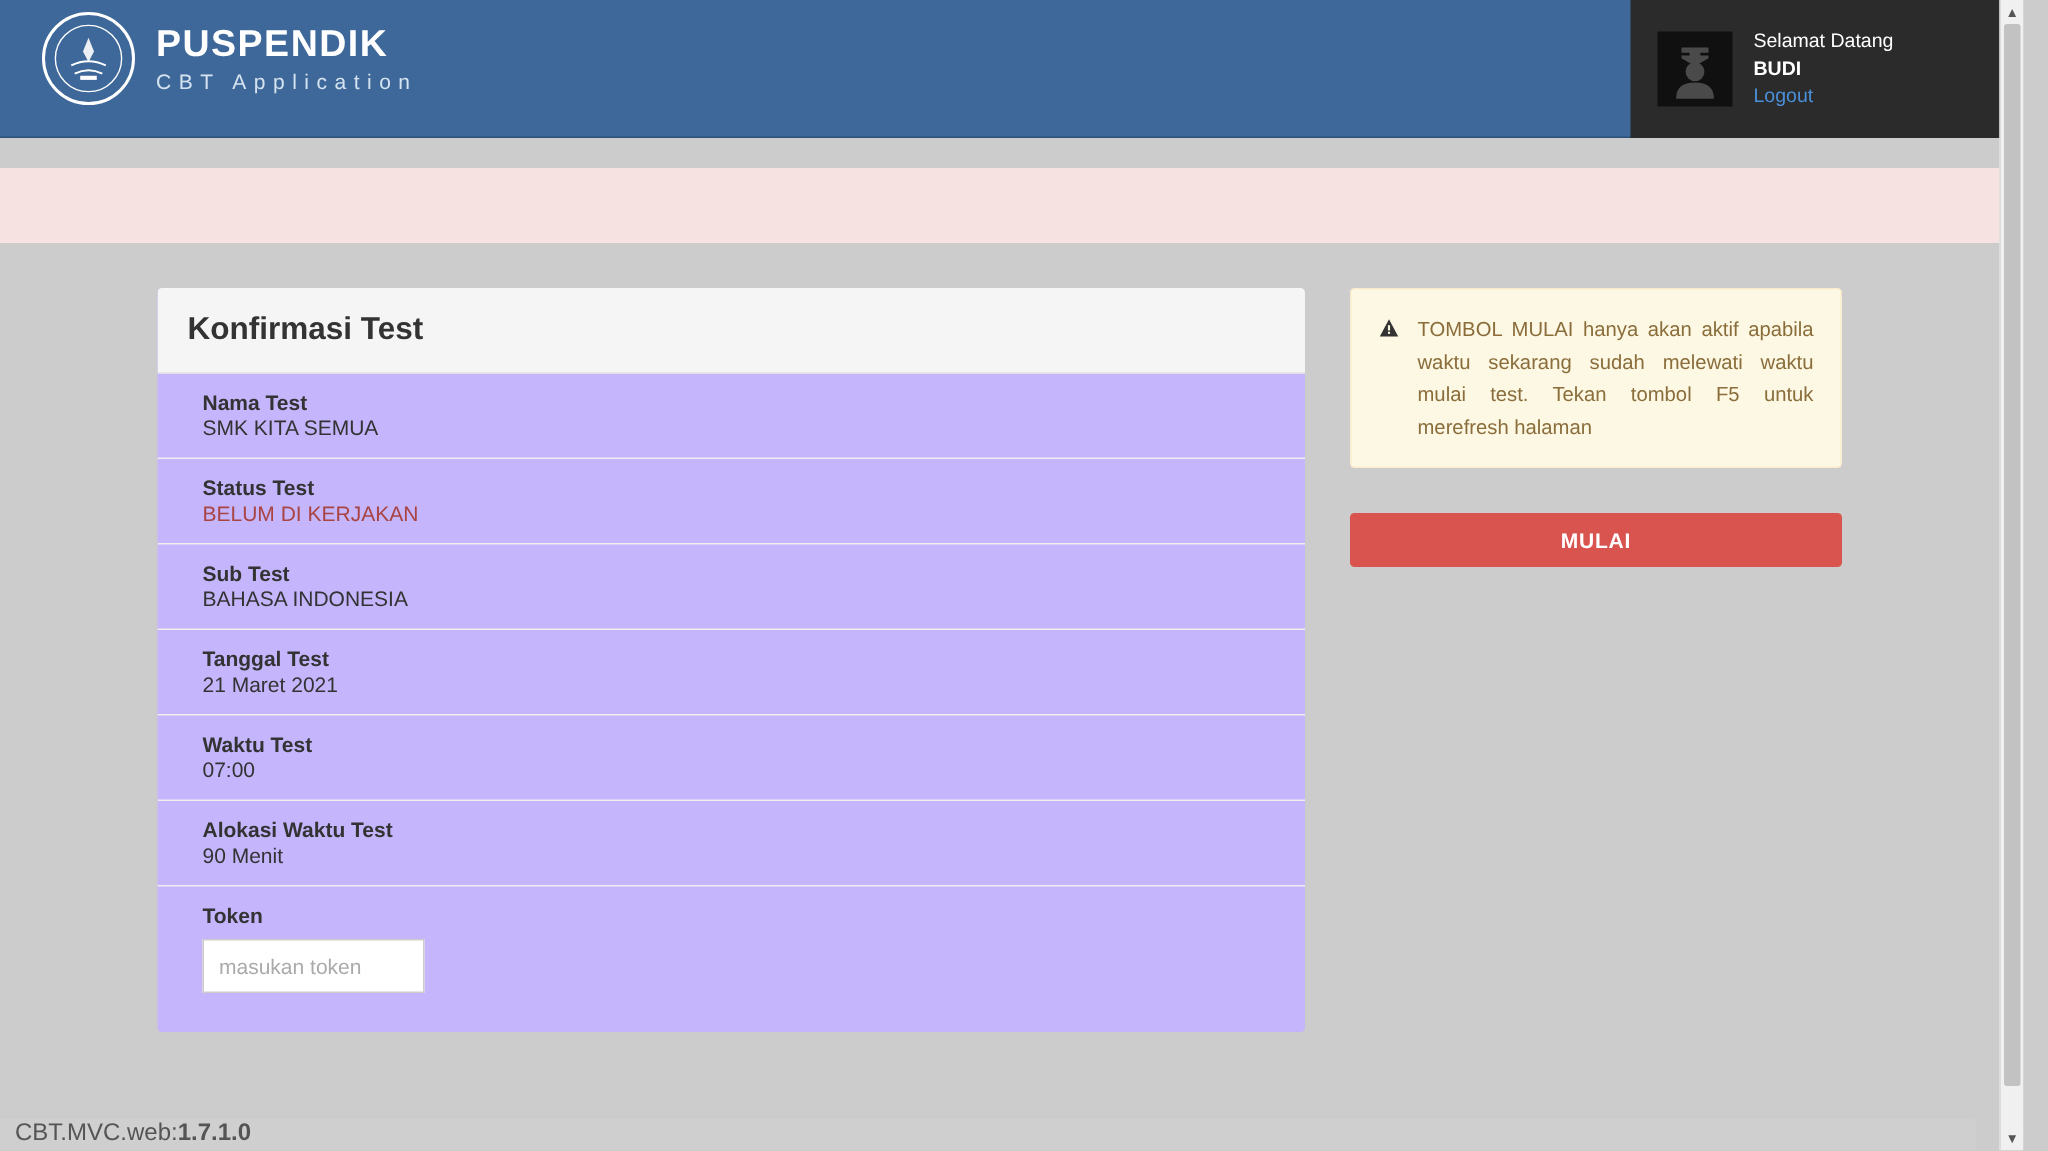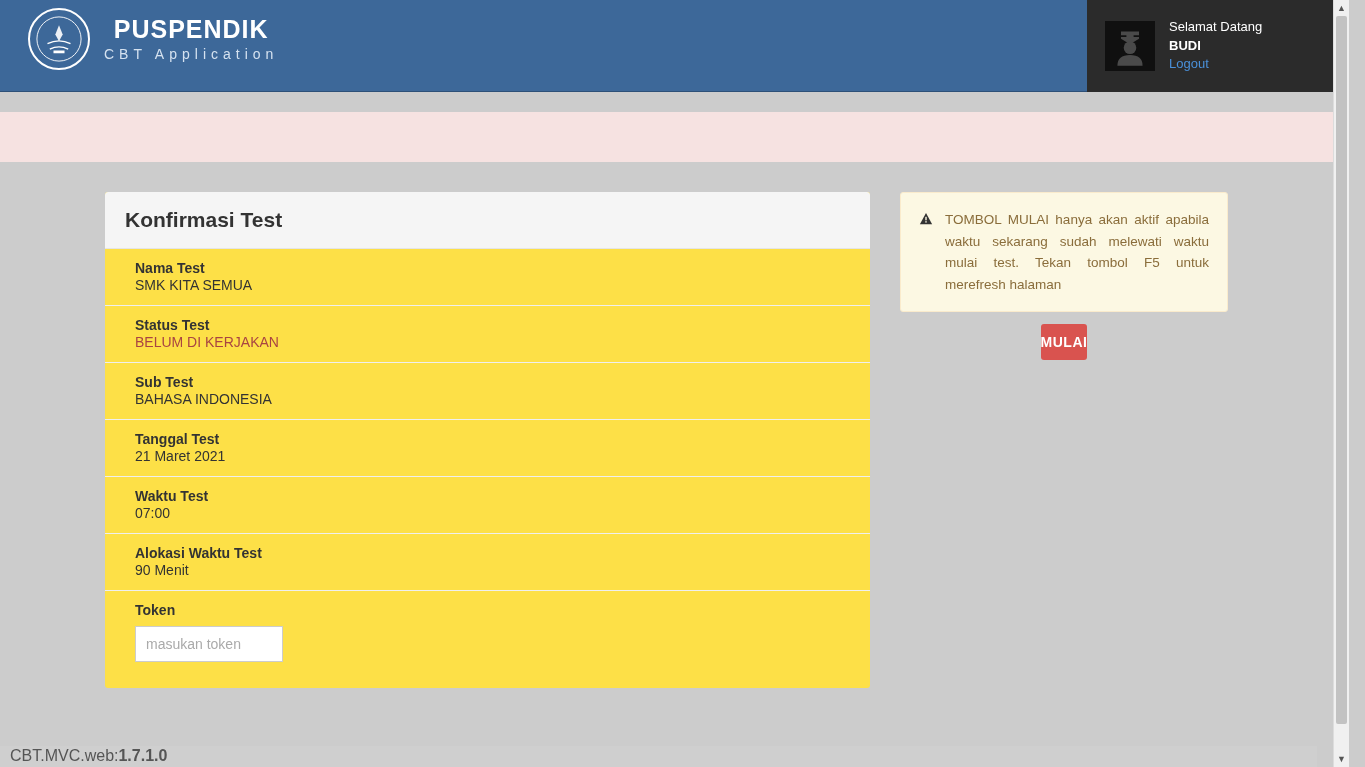--- a/index.html
+++ b/index.html
@@ -56,21 +56,20 @@
       height: 46px;
     }
     .brand-text {
       color: #fff;
     }
     .brand-title {
       font-size: 25px;
       font-weight: bold;
       letter-spacing: 1px;
       line-height: 1;
-      text-align: center;
     }
     .brand-sub {
       font-size: 14px;
       letter-spacing: 5px;
       margin-top: 4px;
       color: #d5e2f0;
     }
     .user-area {
       position: absolute;
       right: 0;
@@ -113,21 +112,21 @@
       background: #f6e2e1;
       margin-top: 20px;
     }
     .content {
       display: flex;
       gap: 30px;
       padding: 30px 105px 0 105px;
       align-items: flex-start;
     }
     .card {
-      background: #fde047;
+      background: #c4b5fd;
       flex: 1;
       border-radius: 3px;
       overflow: hidden;
     }
     .card-header {
       background: #f5f5f5;
       border-bottom: 1px solid #e5e5e5;
       padding: 16px 20px;
       font-size: 21px;
       font-weight: bold;
@@ -163,22 +162,21 @@
       font-size: 14px;
       color: #333;
     }
     .token-input::placeholder {
       color: #aaa;
     }
     .side {
       width: 328px;
       display: flex;
       flex-direction: column;
-      gap: 12px;
-      align-items: center;
+      gap: 30px;
     }
     .alert {
       background: #fcf8e3;
       border: 1px solid #faebcc;
       padding: 16px 18px;
       color: #8a6d3b;
       font-size: 13.5px;
       line-height: 1.6;
       text-align: justify;
       display: flex;

